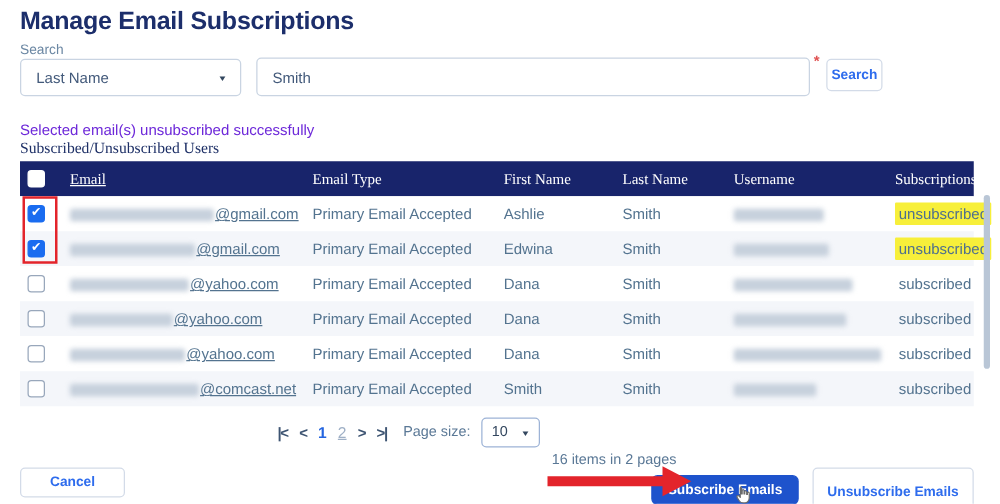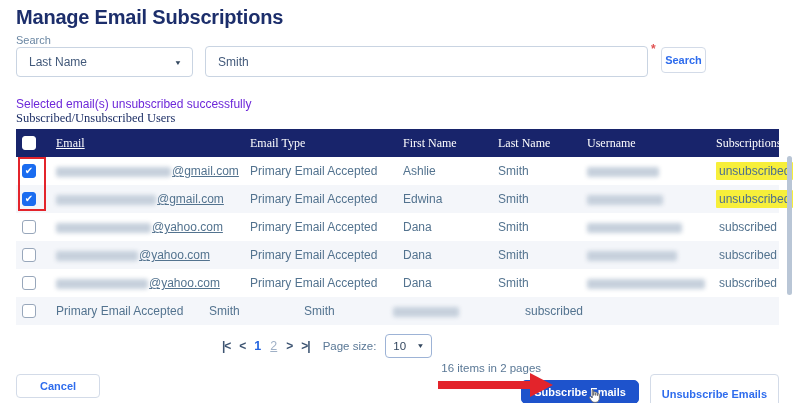--- a/index.html
+++ b/index.html
@@ -169,20 +169,21 @@
   <div class="c3">Dana</div>
   <div class="c4">Smith</div>
   <div class="c5"><span class="redact" style="width:118px;"></span></div>
   <div class="c6"><span class="subpill">subscribed</span></div>
 </div>
 
 <div class="abs trow alt" style="top:297px;">
   <div class="c0">
       <span class="cb"></span>
     </div>
+  <div class="c1"><span class="redact" style="width:103px;"></span><span>@comcast.net</span></div>
   <div class="c2">Primary Email Accepted</div>
   <div class="c3">Smith</div>
   <div class="c4">Smith</div>
   <div class="c5"><span class="redact" style="width:66px;"></span></div>
   <div class="c6"><span class="subpill">subscribed</span></div>
 </div>
 
 <div class="abs red-annotation"></div>
 <div class="abs scroll-thumb"></div>
 

